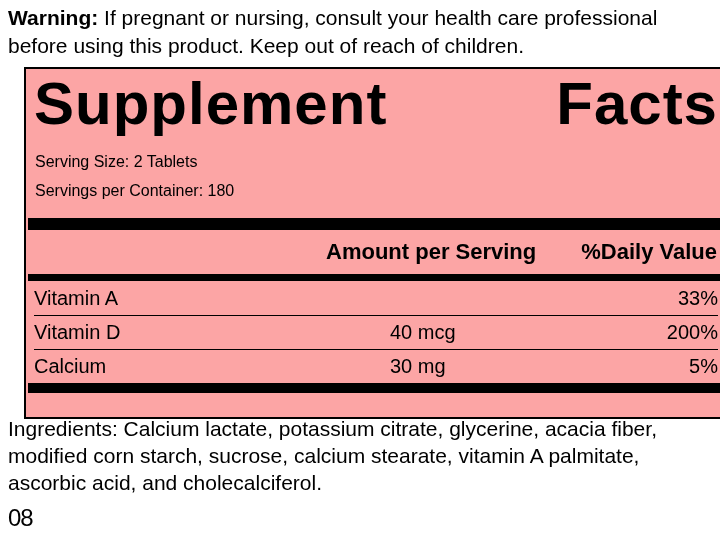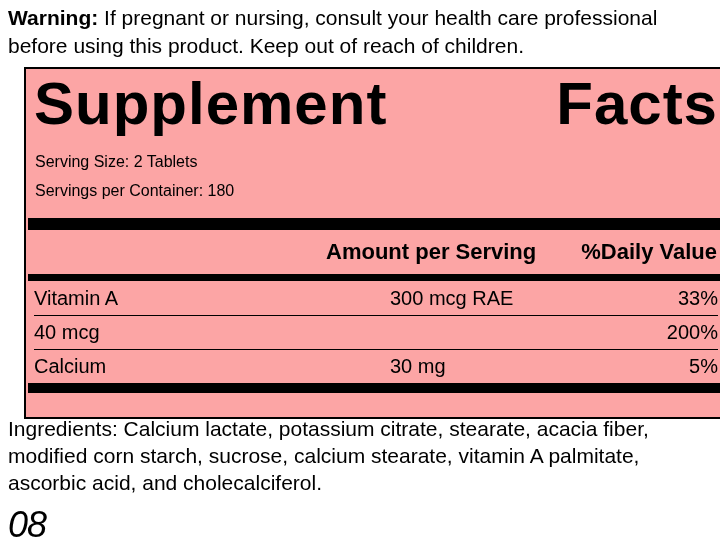--- a/index.html
+++ b/index.html
@@ -42,21 +42,21 @@
   .cell-amount { flex: 1; text-align: left; white-space: nowrap; }
   .cell-dv { margin-left: auto; text-align: right; white-space: nowrap; }
 
   
   .ingredients { position: absolute; left: 8px; top: 415px;
                  font-size: 21px; line-height: 27px; }
   .i-line { white-space: nowrap; }
 
   
   .footer-code { position: absolute; left: 8px; top: 504px;
-                 font-size: 36px; letter-spacing: -1px; font-style: italic; }
+                 font-size: 24px; letter-spacing: -1px; }
 </style>
 </head>
 <body>
 
 <div class="warning">
   <div class="w-line"><b>Warning:</b> <span>If pregnant or nursing, consult your health care professional</span></div>
   <div class="w-line">before using this product. Keep out of reach of children.</div>
 </div>
 
 <div class="sf-box">
@@ -72,36 +72,36 @@
   <div class="sf-header">
     <span>Amount per Serving</span>
     <span>%Daily Value</span>
   </div>
 
   <div class="bar bar-mid"></div>
 
   <div class="sf-rows">
     <div class="sf-row">
       <span class="cell-name">Vitamin A</span>
-      <span class="cell-amount">300 mcg RAE</span>
       <span class="cell-dv">33%</span>
     </div>
     <div class="sf-row">
+      <span class="cell-name">Vitamin D</span>
       <span class="cell-amount">40 mcg</span>
       <span class="cell-dv">200%</span>
     </div>
     <div class="sf-row">
       <span class="cell-name">Calcium</span>
       <span class="cell-amount">30 mg</span>
       <span class="cell-dv">5%</span>
     </div>
   </div>
 
   <div class="bar bar-bottom"></div>
 </div>
 
 <div class="ingredients">
-  <div class="i-line">Ingredients: Calcium lactate, potassium citrate, stearate, acacia fiber,</div>
+  <div class="i-line">Ingredients: Calcium lactate, potassium citrate, glycerine, acacia fiber,</div>
   <div class="i-line">modified corn starch, sucrose, calcium stearate, vitamin A palmitate,</div>
   <div class="i-line">ascorbic acid, and cholecalciferol.</div>
 </div>
 
 <div class="footer-code">08</div>
 
 </body></html>

